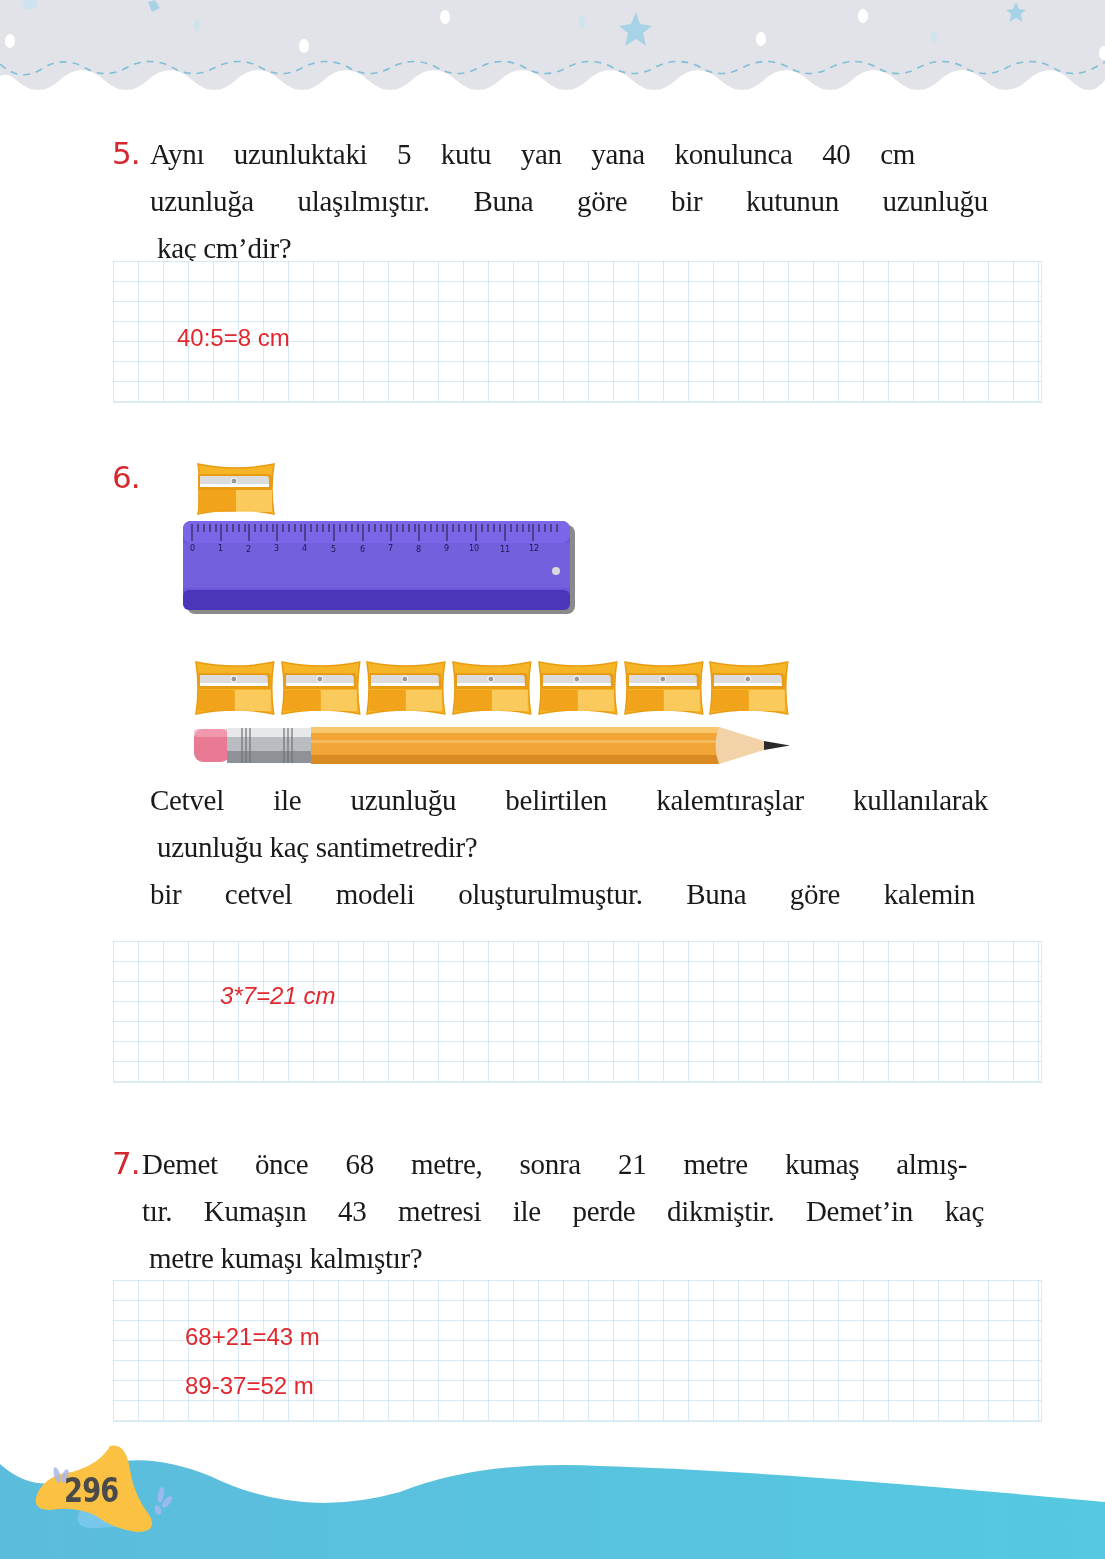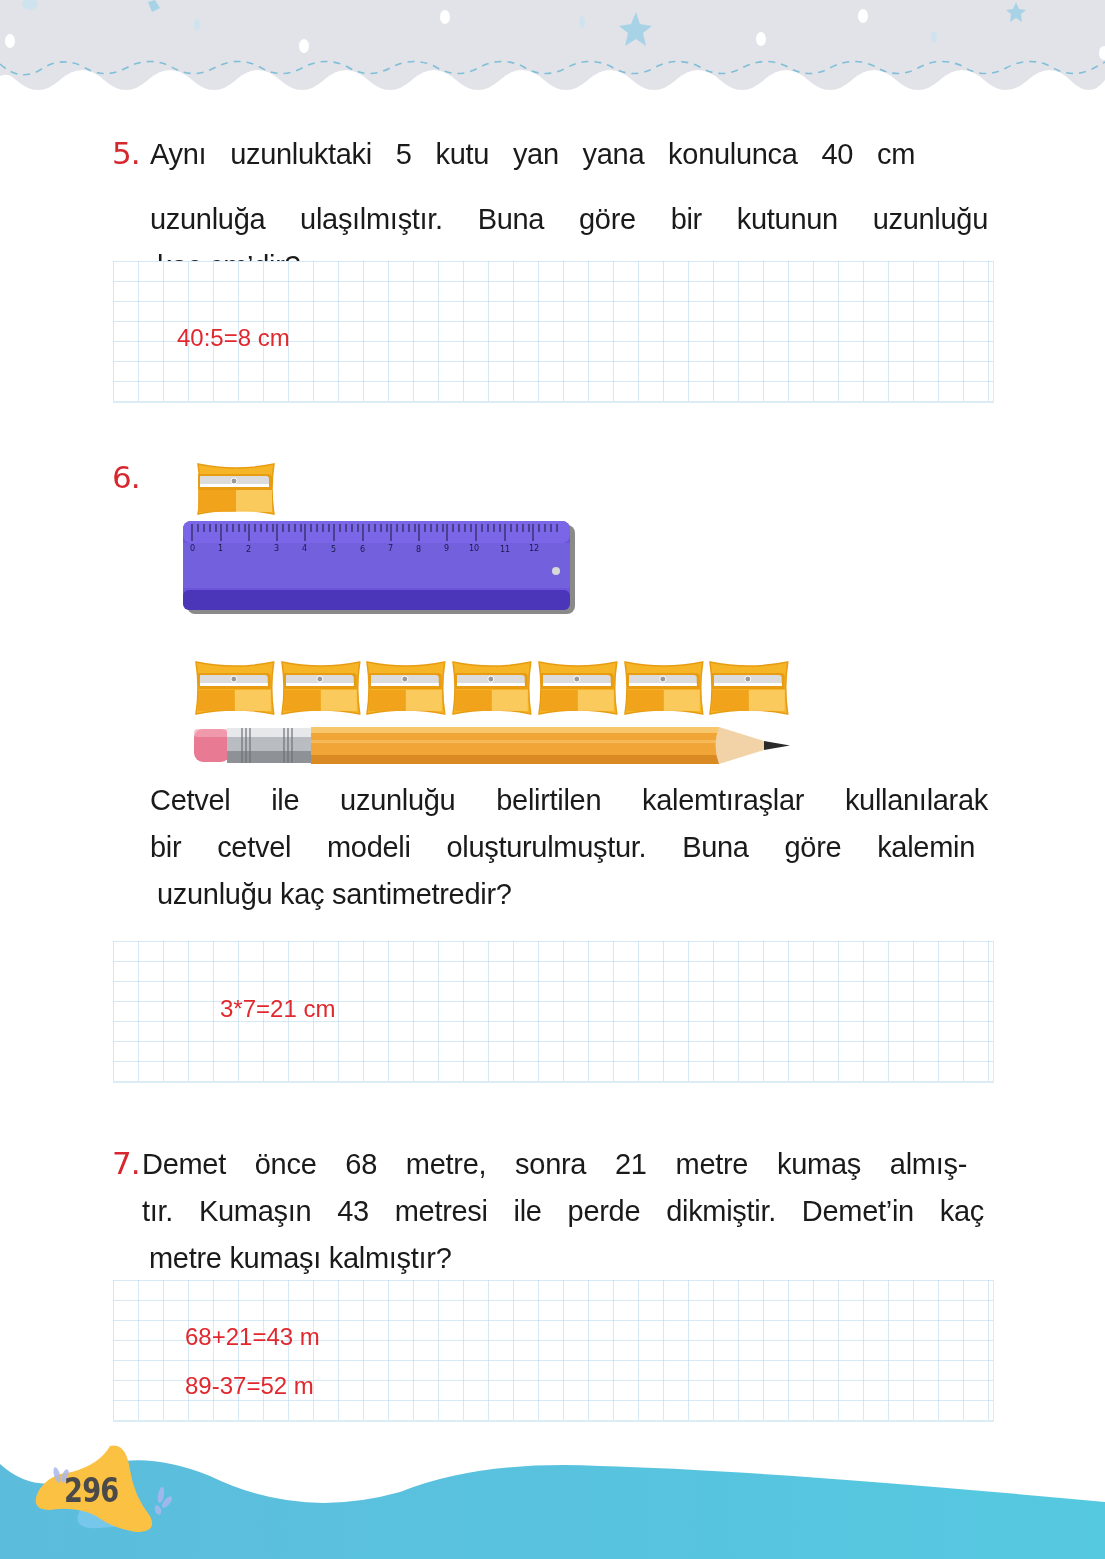--- a/index.html
+++ b/index.html
@@ -1,29 +1,29 @@
 <!DOCTYPE html>
 <html><head>
 <meta charset="utf-8">
 <style>
   html,body{margin:0;padding:0;}
   body{width:1105px;height:1559px;position:relative;overflow:hidden;background:#ffffff;font-family:"DejaVu Sans",sans-serif;}
   .header{position:absolute;left:0;top:0;width:1105px;height:110px;overflow:hidden;}
   .footer{position:absolute;left:0;top:1420px;width:1105px;height:139px;overflow:hidden;text-align:center;}
   .q-num{position:absolute;color:#d6262e;font-family:"DejaVu Sans",sans-serif;font-size:31px;letter-spacing:-1px;}
-  .q-text{position:absolute;color:#1a1a1a;font-family:Liberation Sans, sans-serif;font-size:29px;line-height:47px;font-weight:normal;letter-spacing:-0.3px;}
+  .q-text{position:absolute;color:#1a1a1a;font-family:Liberation Serif, serif;font-size:29px;line-height:47px;font-weight:normal;letter-spacing:-0.3px;}
   .q-text .line{display:block;white-space:nowrap;text-align:justify;text-align-last:justify;}
   .q-text .line.last{text-align-last:left;margin-left:7px;}
   .grid{position:absolute;left:113px;width:880px;
     background-color:#ffffff;
     background-image:
       linear-gradient(to right, rgba(180,215,235,0.55) 1px, transparent 1px),
       linear-gradient(to bottom, rgba(180,215,235,0.55) 1px, transparent 1px);
     background-size:25px 20px;
-    border-bottom:2px solid #dcecf5;border-right:1px solid #dcecf5;}
+    border-bottom:2px solid #dcecf5;border-right:1px solid #dcecf5;padding-left:48px;}
   .answer{position:absolute;color:#e0282e;font-family:"Liberation Sans",sans-serif;font-size:24px;white-space:nowrap;}
   .page-num{position:absolute;left:62px;top:1470px;font-family:"DejaVu Sans",sans-serif;font-weight:bold;font-size:34px;color:#4a4a4a;transform:scaleX(0.8);transform-origin:left top;letter-spacing:-1px;}
   .ruler-label{font-family:"DejaVu Sans",sans-serif;font-size:8px;fill:#1a1a4a;}
 </style>
 </head>
 <body>
 
 <div class="header">
   <svg width="1105" height="110" viewBox="0 0 1105 110">
     <path d="M0,0 H1105 V80 Q1090,100 1070,80 Q1050,60 1028,80 Q1006,100 984,80 Q962,60 940,80 Q918,100 896,80 Q874,60 852,80 Q830,100 808,80 Q786,60 764,80 Q742,100 720,80 Q698,60 676,80 Q654,100 632,80 Q610,60 588,80 Q566,100 544,80 Q522,60 500,80 Q478,100 456,80 Q434,60 412,80 Q390,100 368,80 Q346,60 324,80 Q302,100 280,80 Q258,60 236,80 Q214,100 192,80 Q170,60 148,80 Q126,100 104,80 Q82,60 60,80 Q38,100 16,80 Q8,72 0,76 Z" fill="#e2e3e8"></path>
@@ -42,21 +42,21 @@
     <ellipse cx="934" cy="37" rx="3" ry="6" fill="#cfe3ee"></ellipse>
     <ellipse cx="1104" cy="53" rx="5" ry="7" fill="#ffffff"></ellipse>
   </svg>
 </div>
 
 <section>
   <div class="q-num" style="left:112px;top:135px;">5.</div>
   <div class="q-text" style="left:150px;top:131px;width:765px;">
     <span class="line" style="width:765px;">Aynı uzunluktaki 5 kutu yan yana konulunca 40 cm</span>
   </div>
-  <div class="q-text" style="left:150px;top:196px;width:838px;">
+  <div class="q-text" style="left:150px;top:178px;width:838px;">
     <span class="line" style="width:838px;">uzunluğa ulaşılmıştır. Buna göre bir kutunun uzunluğu</span>
     <span class="line last">kaç cm’dir?</span>
   </div>
   <div class="grid" style="top:261px;height:140px;">
     <div class="answer" style="left:64px;top:63px;">40:5=8 cm</div>
   </div>
 </section>
 
 <section>
   <div class="q-num" style="left:112px;top:459px;">6.</div>
@@ -245,25 +245,25 @@
     <rect x="119" y="4" width="408" height="37" fill="#f0a536"></rect>
     <rect x="119" y="4" width="408" height="6" fill="#f8c76c"></rect>
     <rect x="119" y="17" width="408" height="3" fill="#f8c26a" opacity="0.7"></rect>
     <rect x="119" y="32" width="408" height="9" fill="#d98a22"></rect>
     <path d="M527,4 L572,18 L572,27 L527,41 Q520,22 527,4 Z" fill="#f2d3a7"></path>
     <path d="M572,18 L598,22.5 L572,27 Z" fill="#2a2a2a"></path>
   </svg>
 
   <div class="q-text" style="left:150px;top:777px;width:838px;">
     <span class="line" style="width:838px;">Cetvel ile uzunluğu belirtilen kalemtıraşlar kullanılarak</span>
+    <span class="line last">uzunluğu kaç santimetredir?</span>
     <span class="line" style="width:825px;">bir cetvel modeli oluşturulmuştur. Buna göre kalemin</span>
-    <span class="line last">uzunluğu kaç santimetredir?</span>
   </div>
   <div class="grid" style="top:941px;height:140px;">
-    <div class="answer" style="left:107px;top:54px;">3*7=21 cm</div>
+    <div class="answer" style="left:107px;top:41px;font-style:italic;">3*7=21 cm</div>
   </div>
 </section>
 
 <section>
   <div class="q-num" style="left:112px;top:1145px;">7.</div>
   <div class="q-text" style="left:142px;top:1141px;width:825px;">
     <span class="line" style="width:825px;">Demet önce 68 metre, sonra 21 metre kumaş almış-</span>
     <span class="line" style="width:842px;">tır. Kumaşın 43 metresi ile perde dikmiştir. Demet’in kaç</span>
     <span class="line last">metre kumaşı kalmıştır?</span>
   </div>

